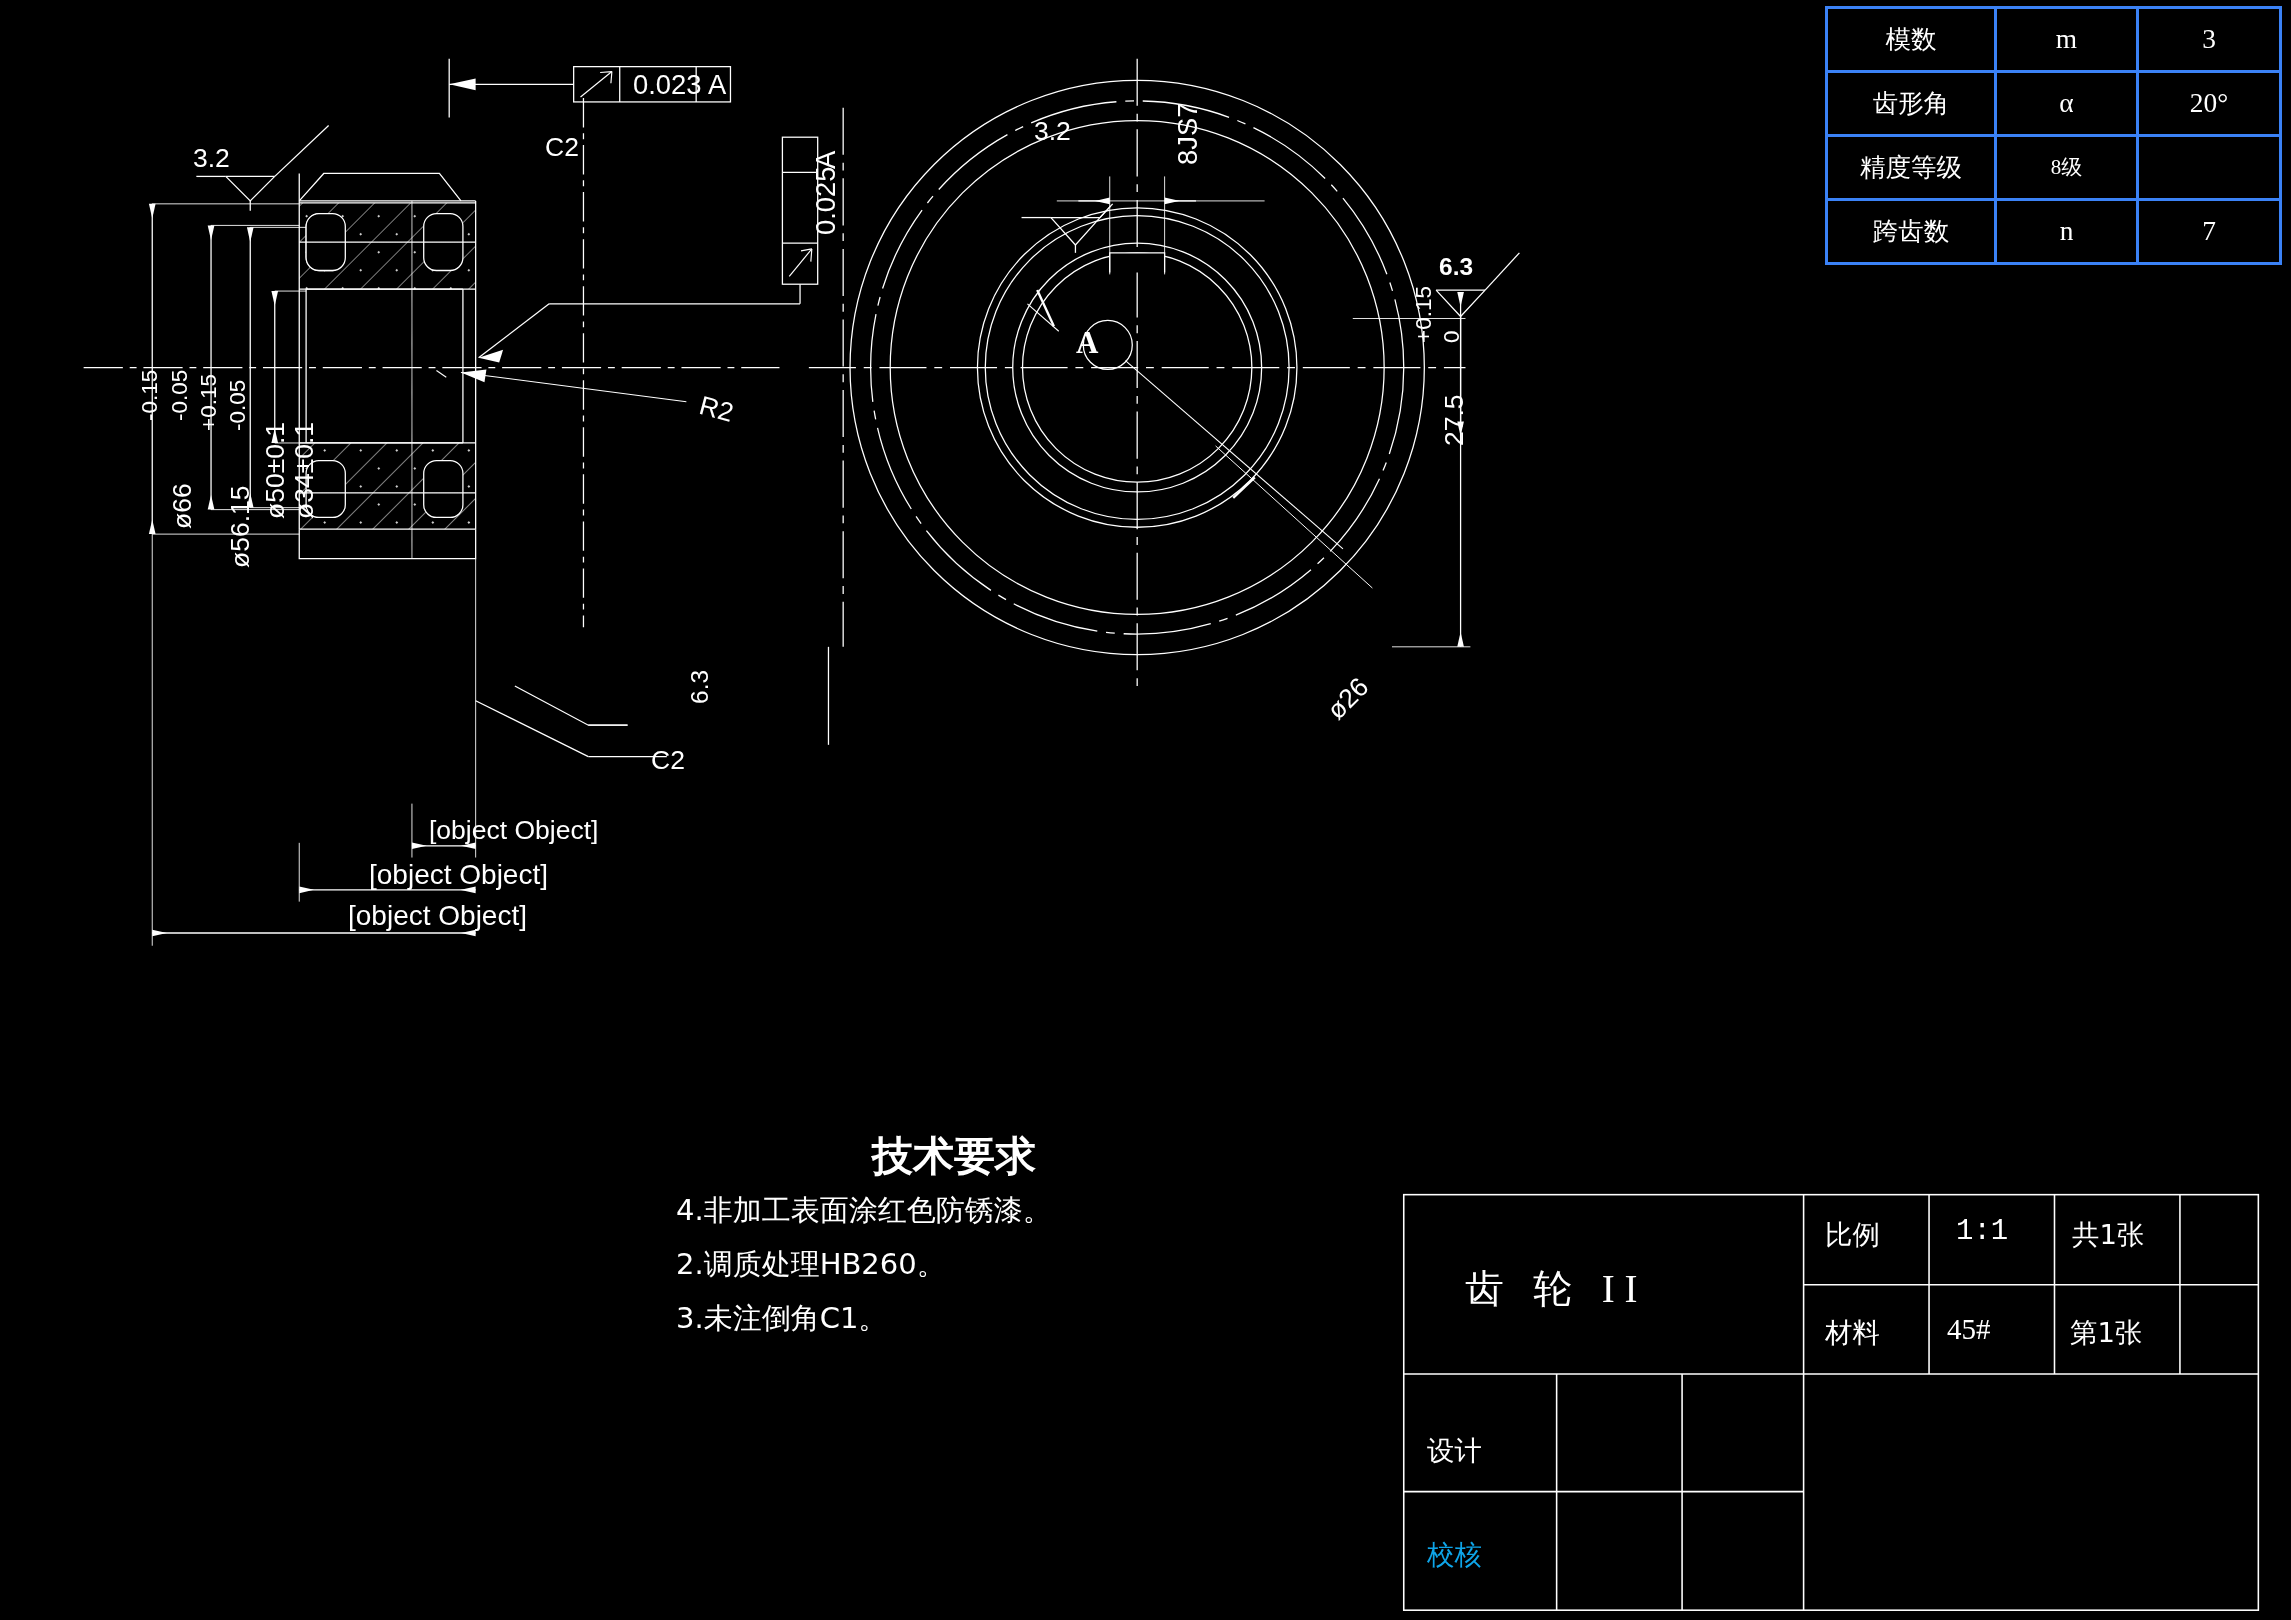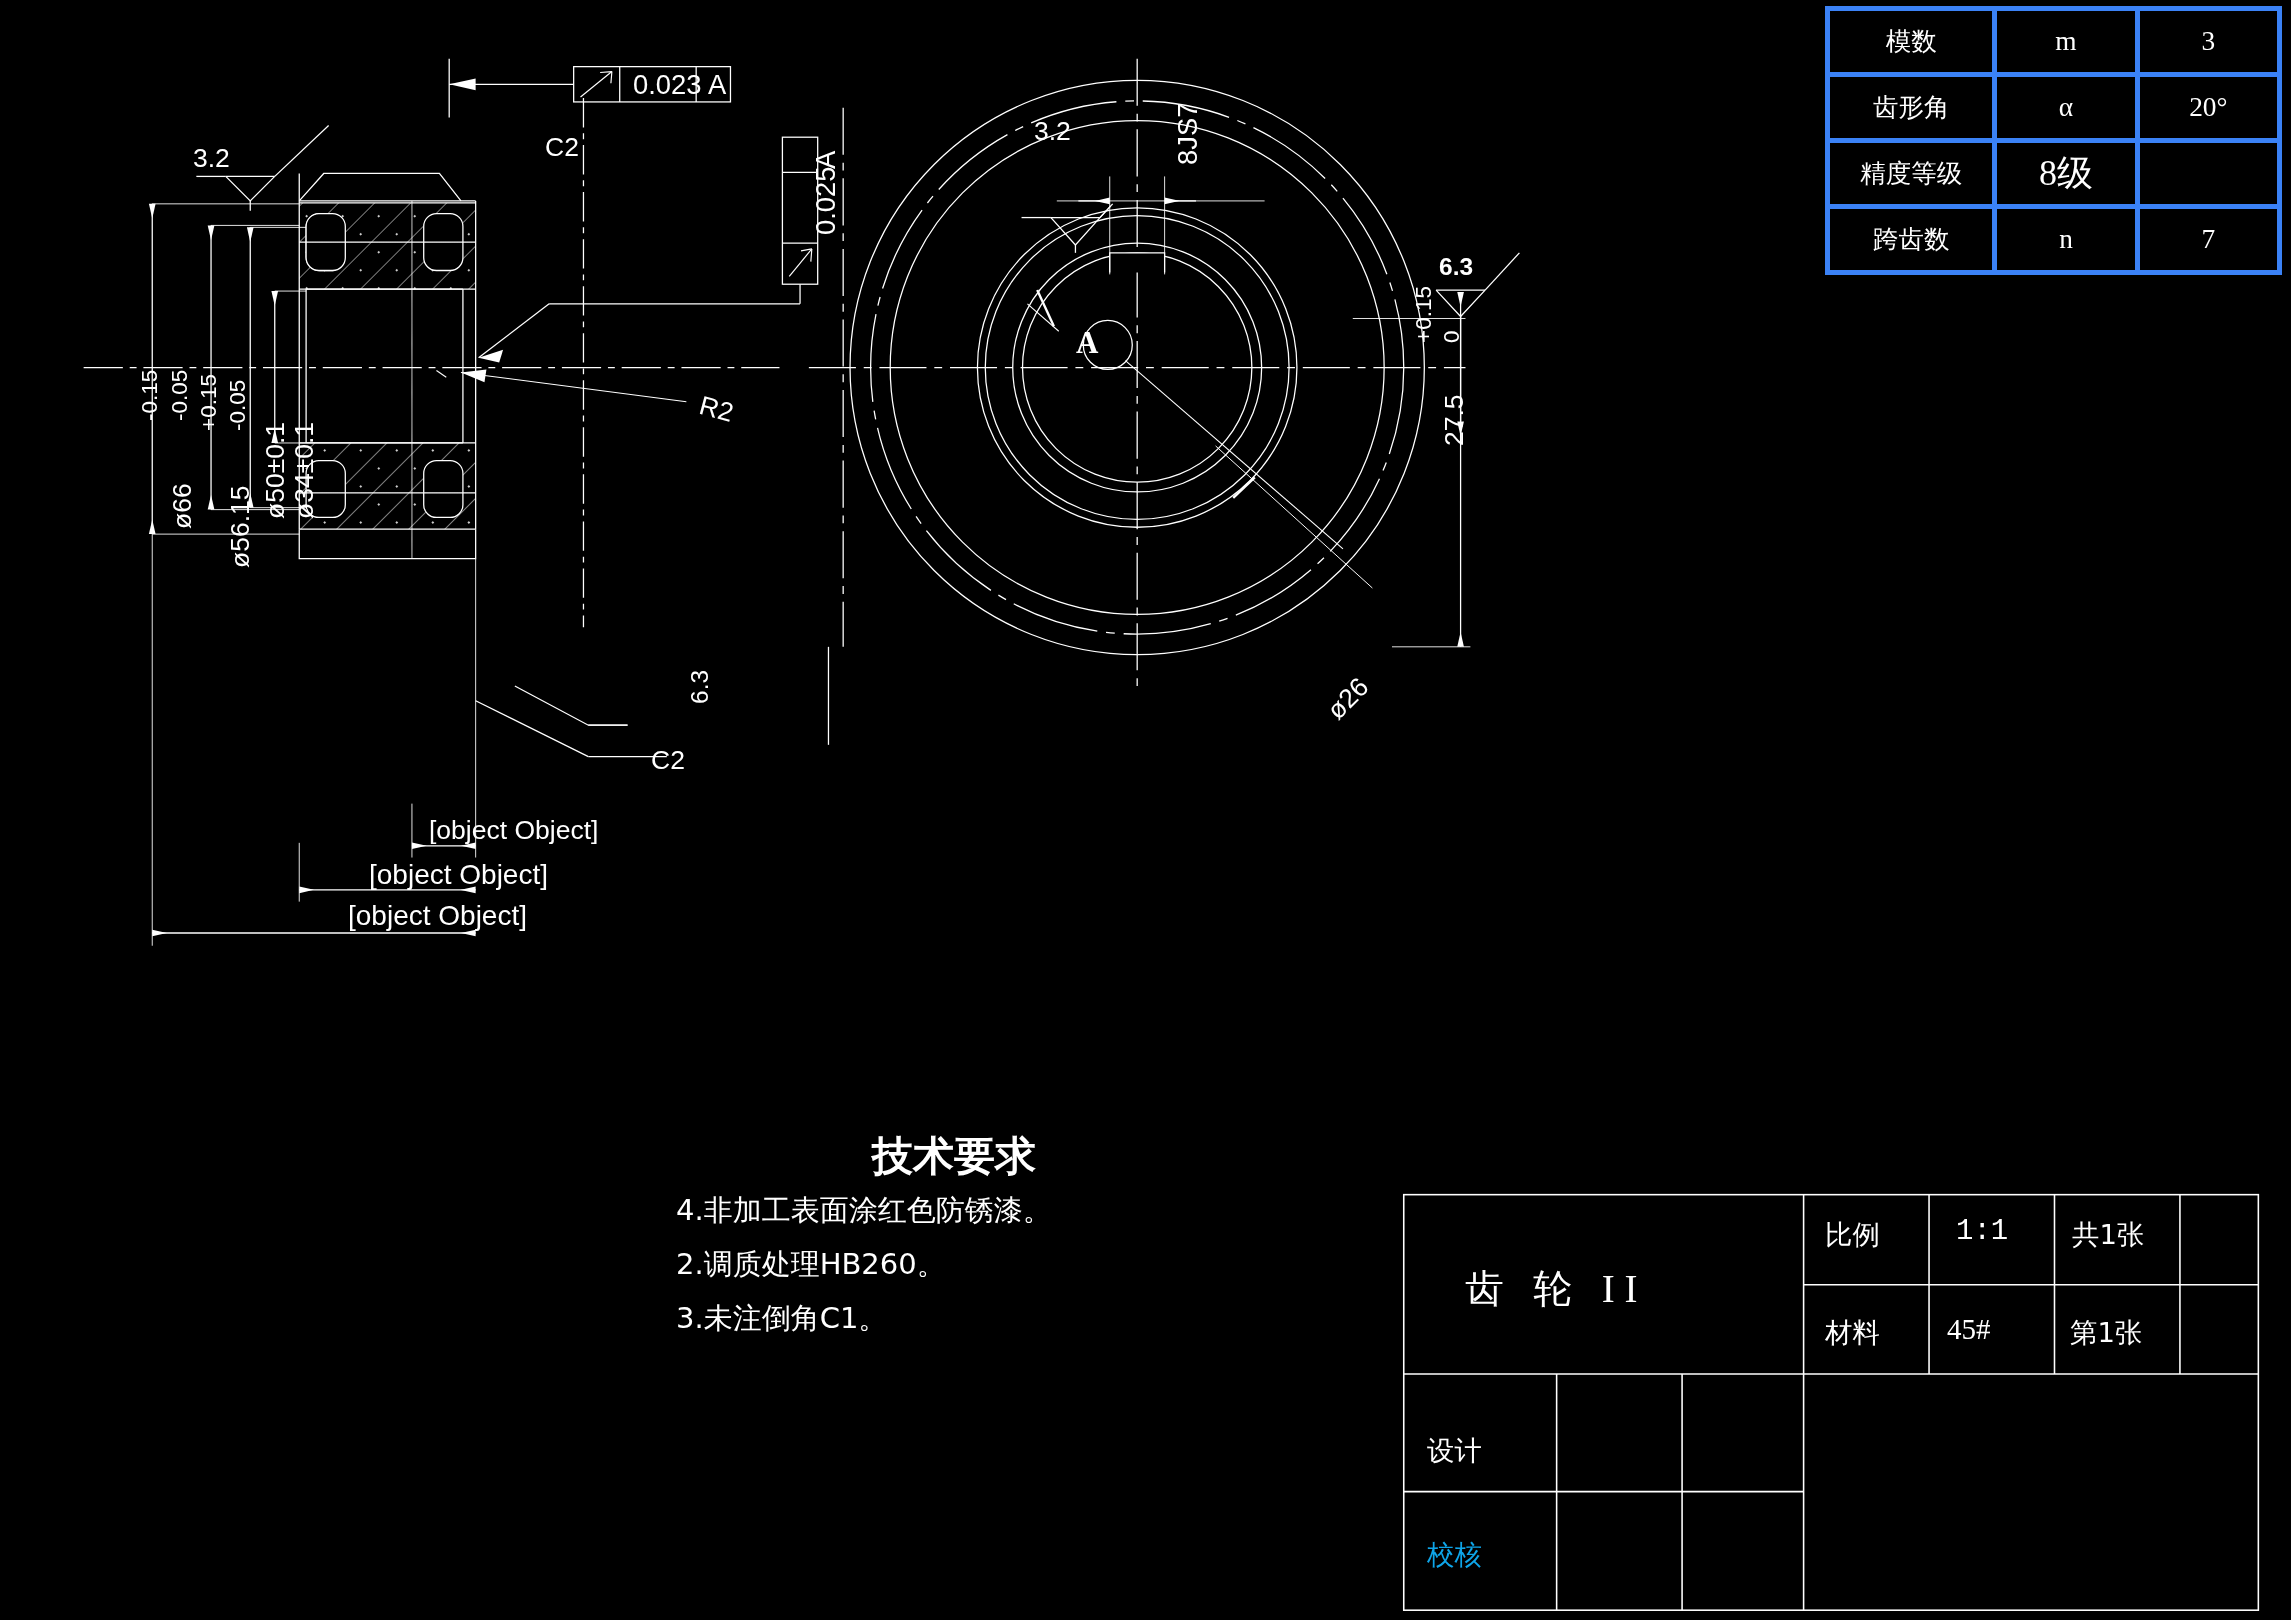--- a/index.html
+++ b/index.html
@@ -3,21 +3,21 @@
 <meta charset="utf-8">
 <style>
   html,body{margin:0;padding:0;background:#000;}
   body{width:2292px;height:1620px;overflow:hidden;
        font-family:"Liberation Sans","DejaVu Sans",sans-serif;color:#fff;}
   #sheet{position:relative;width:2292px;height:1620px;background:#000;}
   svg{position:absolute;left:0;top:0;}
   .lbl{position:absolute;color:#fff;white-space:nowrap;}
   .cn{font-family:"DejaVu Sans","Liberation Sans",sans-serif;}
   .gear-table{position:absolute;border-collapse:collapse;}
-  .gear-table td{border:5px solid #3b82f6;color:#fff;text-align:center;
+  .gear-table td{border:3px solid #3b82f6;color:#fff;text-align:center;
                  font-family:"Liberation Serif","DejaVu Serif",serif;}
 </style>
 </head>
 <body>
 
 <div id="sheet">
 
   <svg width="2292" height="1620" viewBox="0 0 2338 1653">
     <defs>
       <marker id="ah" markerWidth="16" markerHeight="10" refX="15" refY="5" orient="auto" markerUnits="userSpaceOnUse">
@@ -219,21 +219,21 @@
         <td style="width:143px;font-size:27.4px;">m</td>
         <td style="width:143px;font-size:27.4px;">3</td>
       </tr>
       <tr>
         <td style="height:59px;font-size:25.5px;" class="cn">齿形角</td>
         <td style="font-size:27.4px;">α</td>
         <td style="font-size:27.4px;">20°</td>
       </tr>
       <tr>
         <td style="height:59px;font-size:25.5px;" class="cn">精度等级</td>
-        <td style="font-size:36px;" class="cn">8级</td>
+        <td style="font-size:21px;" class="cn">8级</td>
         <td style="font-size:27.4px;"></td>
       </tr>
       <tr>
         <td style="height:59px;font-size:25.5px;" class="cn">跨齿数</td>
         <td style="font-size:27.4px;">n</td>
         <td style="font-size:27.4px;">7</td>
       </tr>
     </tbody>
   </table>
 

